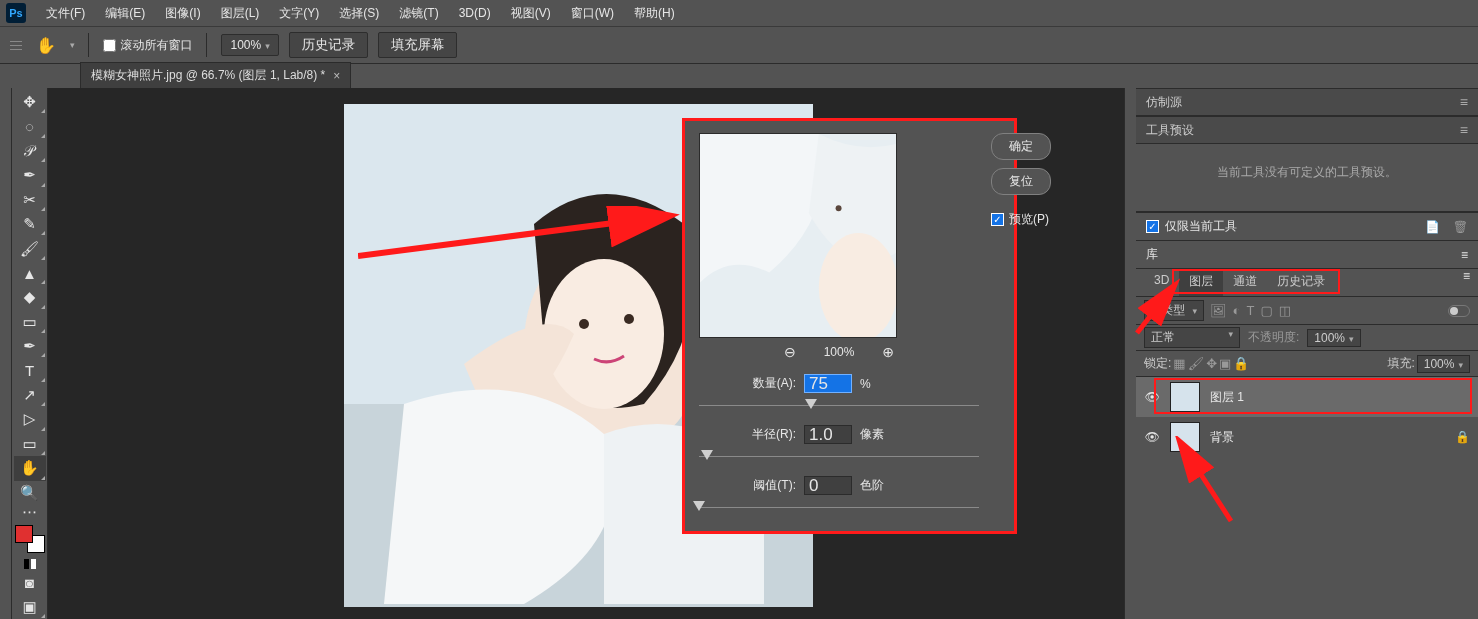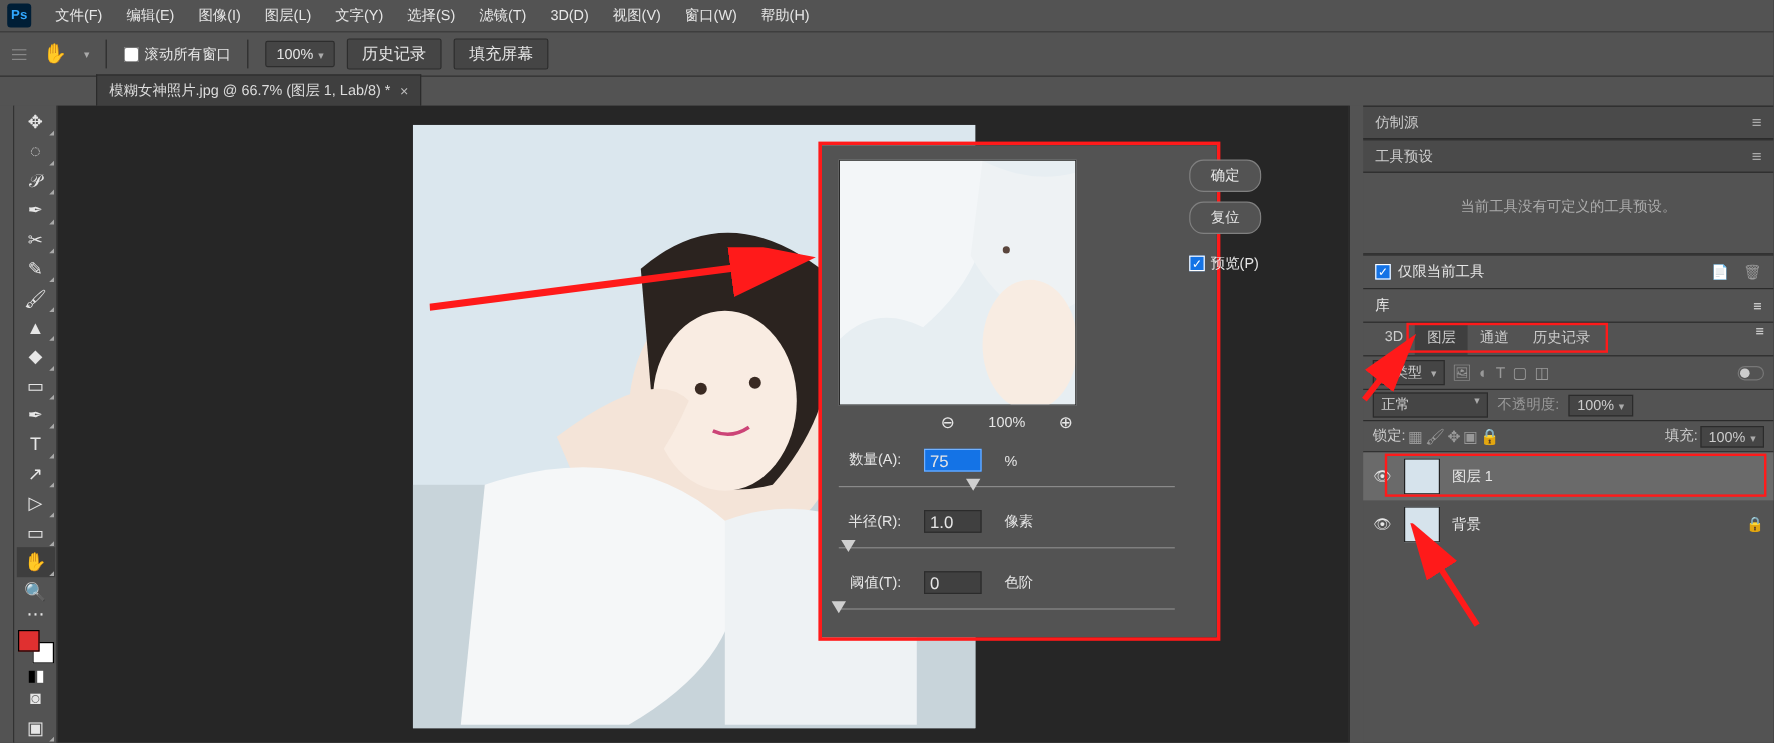--- a/index.html
+++ b/index.html
@@ -57,23 +57,23 @@
   .dialog { background:#535353; color:#000; }
   .dialog-title { background:#fff; color:#000; height:28px; display:flex; align-items:center; padding:0 10px; justify-content:space-between; }
   .dialog-close { cursor:pointer; font-size:15px; }
   .dialog-body { padding:12px 14px 18px; color:#e6e6e6; display:flex; gap:12px;}
   .dlg-left { flex:1; }
   .dlg-right { width:72px; display:flex; flex-direction:column; gap:8px; align-items:flex-start;}
   .preview-img { width:198px; height:205px; border:1px solid #2b2b2b; background:#e8edf1; overflow:hidden;}
   .preview-img svg{ width:100%; height:100%; }
   .preview-ctrl { display:flex; align-items:center; justify-content:center; gap:28px; margin-top:6px; }
   .mag { font-size:14px; cursor:pointer; }
-  .row { display:flex; align-items:center; gap:19px; margin-top:14px; }
+  .row { display:flex; align-items:center; gap:8px; margin-top:14px;margin-left:45px; }
   .row label { width:52px; text-align:right; }
-  .num-in { width:48px; height:19px; background:#404040; border:1px solid #2b2b2b; color:#e6e6e6; padding:0 4px; font-size:14px;}
+  .num-in { width:48px; height:19px; background:#404040; border:1px solid #2b2b2b; color:#e6e6e6; padding:0 4px; font-size:17px;}
   .num-in.sel { background:#1473e6; border:1px solid #72b1ff; }
   .slider { position:relative; height:14px; margin-top:4px; width:280px;}
   .track { position:absolute; left:0; right:0; top:8px; height:1px; background:#8a8a8a; }
   .thumb { position:absolute; top:2px; width:0; height:0; border-left:6px solid transparent; border-right:6px solid transparent; border-top:10px solid #cfcfcf; transform:translateX(-50%);}
   .dlg-btn { border:1px solid #808080; background:#535353; color:#e6e6e6; padding:4px 16px; border-radius:12px; cursor:pointer; font-size:12px; width:60px; text-align:center;}
   .dlg-chk { display:flex; align-items:center; gap:5px; color:#e6e6e6; margin-top:8px;}
   .cb { width:13px; height:13px; background:#1473e6; border:1px solid #fff; display:flex; align-items:center; justify-content:center; color:#fff; font-size:10px;}
 
   
   .right-col { width:354px; background:#535353; display:flex; }

